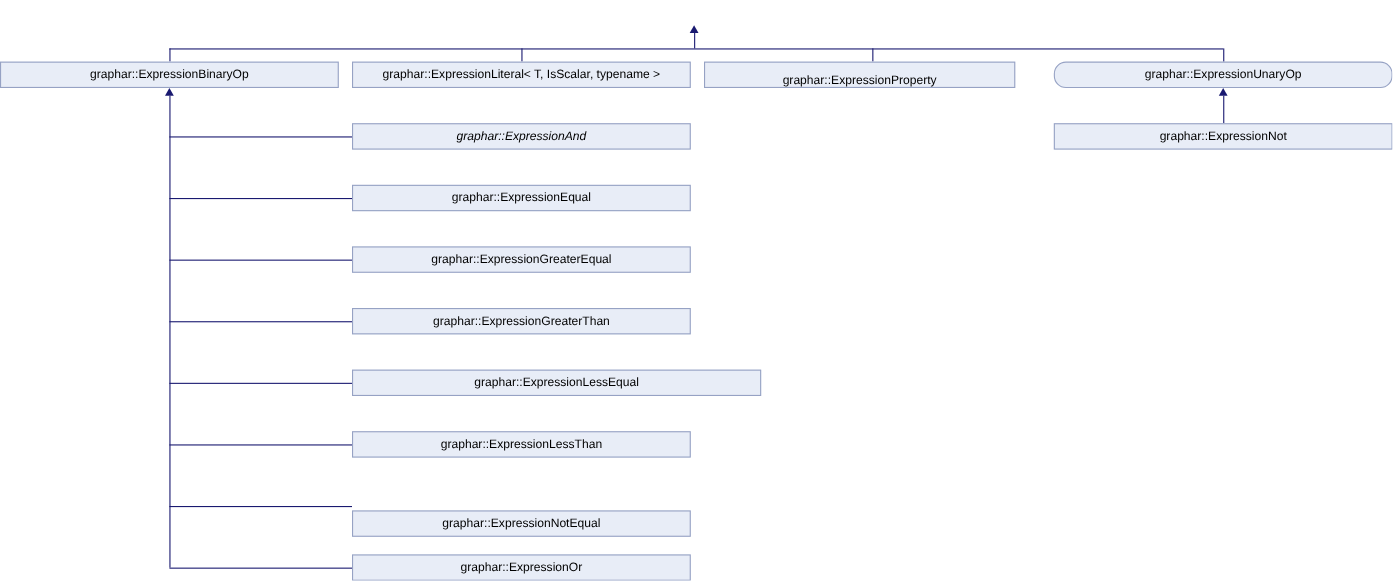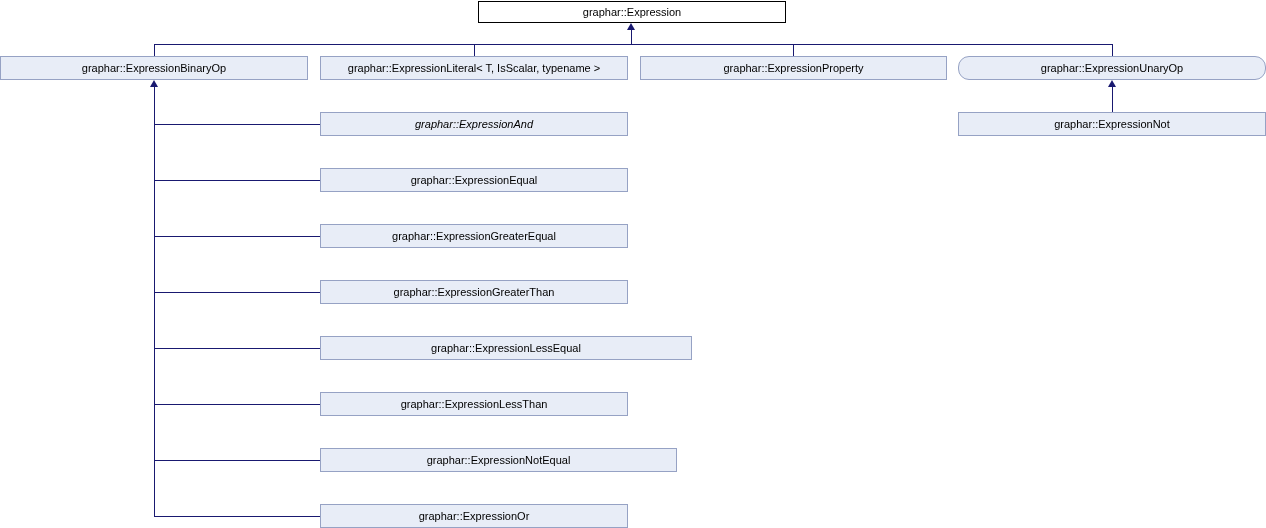--- a/index.html
+++ b/index.html
@@ -70,33 +70,30 @@
   <div class="edge-h" style="left:154px; top:236px; width:166px;"></div>
   <div class="edge-h" style="left:154px; top:292px; width:166px;"></div>
   <div class="edge-h" style="left:154px; top:348px; width:166px;"></div>
   <div class="edge-h" style="left:154px; top:404px; width:166px;"></div>
   <div class="edge-h" style="left:154px; top:460px; width:166px;"></div>
   <div class="edge-h" style="left:154px; top:516px; width:166px;"></div>
 
   <div class="arrow-up" style="left:1108px; top:80px;"></div>
   <div class="edge-v" style="left:1112px; top:87px; height:25px;"></div>
 
-  <div class="node root" style="left:478px; top:1px; width:308px;">
-    <span>graphar::Expression</span>
-  </div>
 
   <div class="node" style="left:0px; top:56px; width:308px;">
     <span>graphar::ExpressionBinaryOp</span>
   </div>
 
   <div class="node" style="left:320px; top:56px; width:308px;">
     <span>graphar::ExpressionLiteral&lt; T, IsScalar, typename &gt;</span>
   </div>
 
-  <div class="node" style="left:640px; top:56px; width:307px;">
+  <div class="node" style="left:640px; top:56px; width:283px;align-items:flex-end;">
     <span>graphar::ExpressionProperty</span>
   </div>
 
   <div class="node" style="left:958px; top:56px; width:308px;border-radius:11px;">
     <span>graphar::ExpressionUnaryOp</span>
   </div>
 
   <div class="node" style="left:320px; top:112px; width:308px;font-style:italic;">
     <span>graphar::ExpressionAnd</span>
   </div>
@@ -114,21 +111,21 @@
   </div>
 
   <div class="node" style="left:320px; top:336px; width:372px;">
     <span>graphar::ExpressionLessEqual</span>
   </div>
 
   <div class="node" style="left:320px; top:392px; width:308px;">
     <span>graphar::ExpressionLessThan</span>
   </div>
 
-  <div class="node" style="left:320px; top:448px; width:357px;">
+  <div class="node" style="left:320px; top:464px; width:308px;">
     <span>graphar::ExpressionNotEqual</span>
   </div>
 
   <div class="node" style="left:958px; top:112px; width:308px;">
     <span>graphar::ExpressionNot</span>
   </div>
 
   <div class="node" style="left:320px; top:504px; width:308px;">
     <span>graphar::ExpressionOr</span>
   </div>

